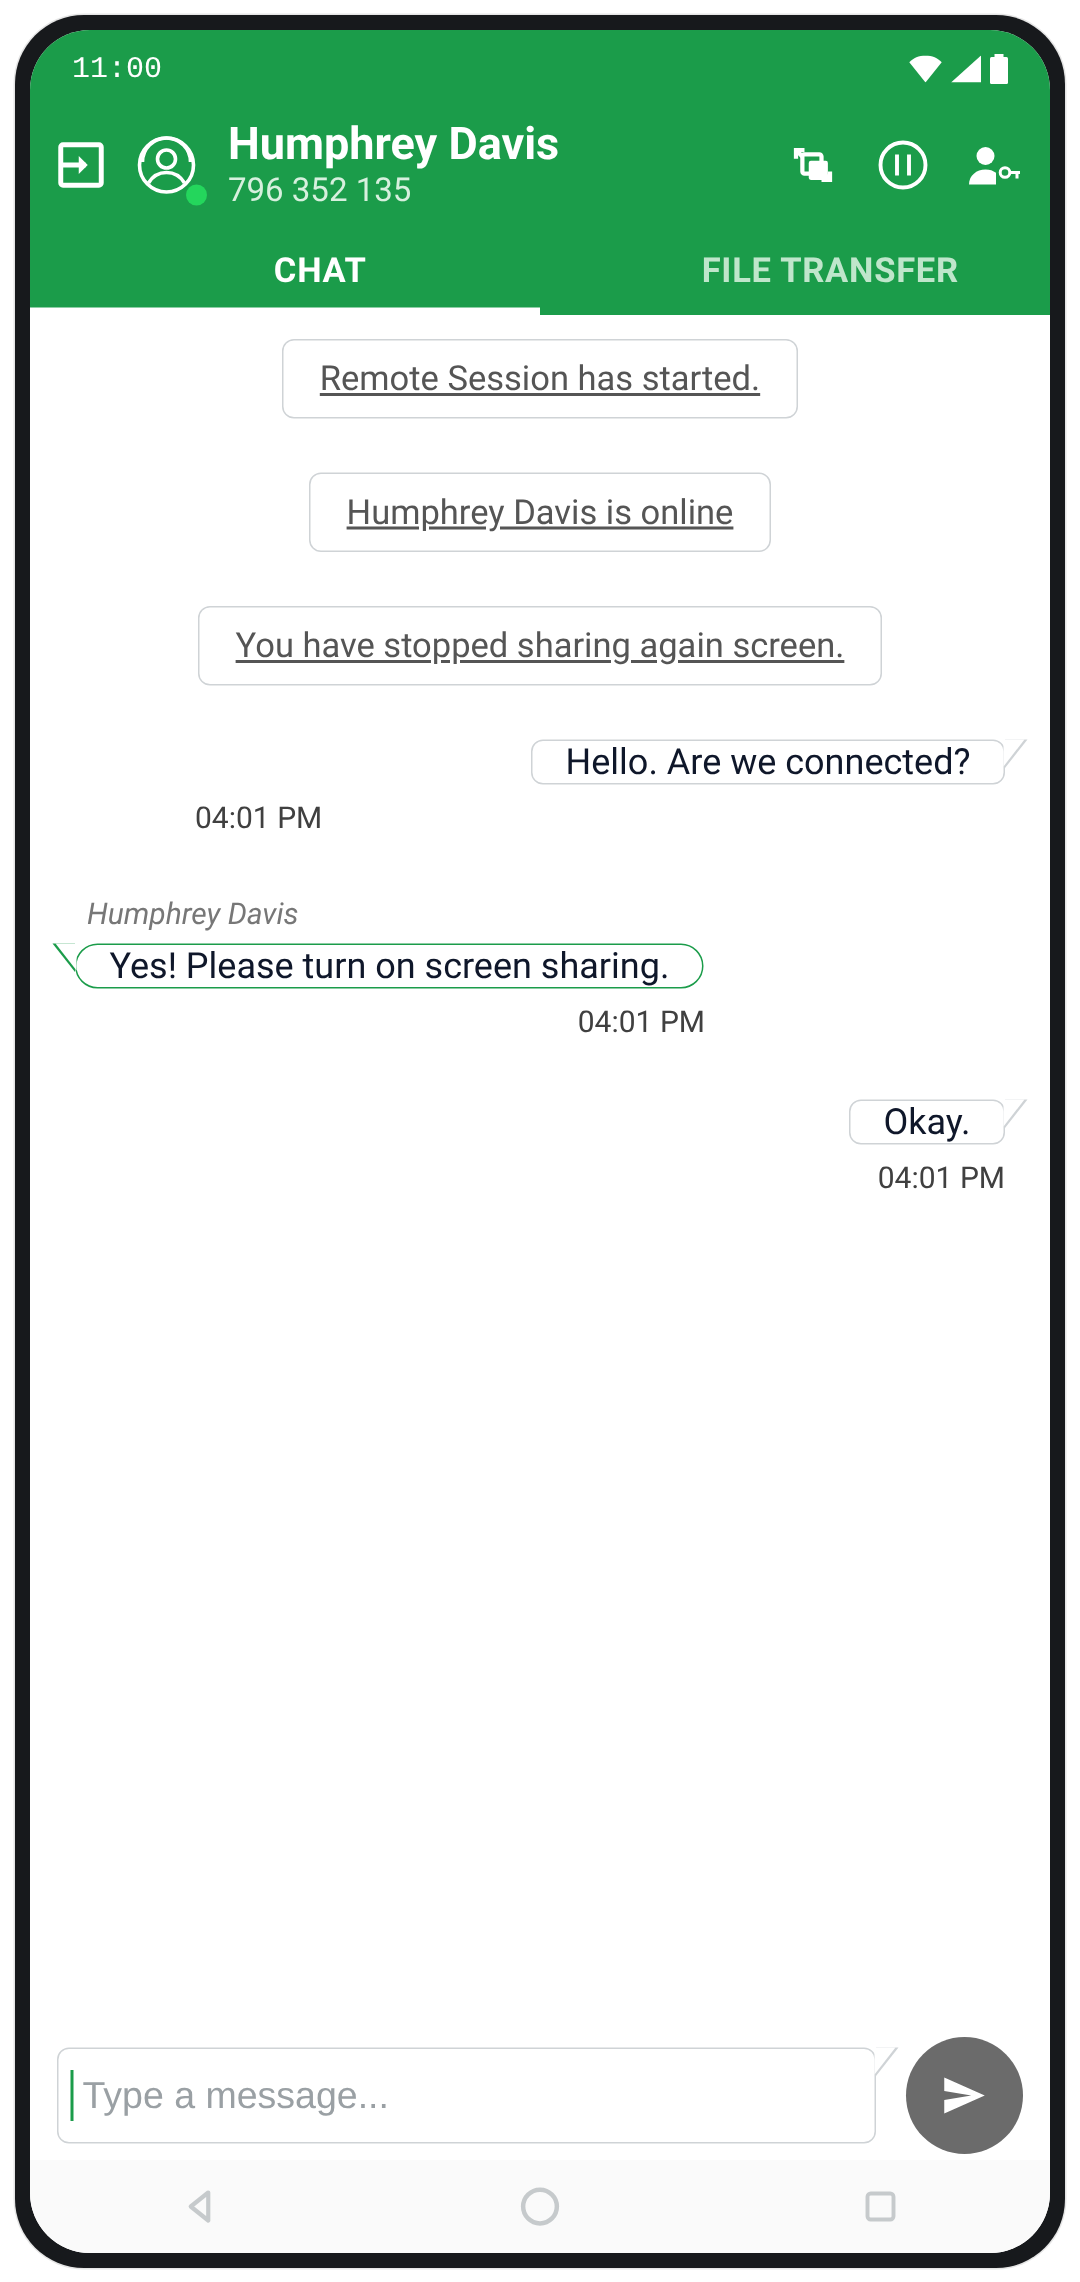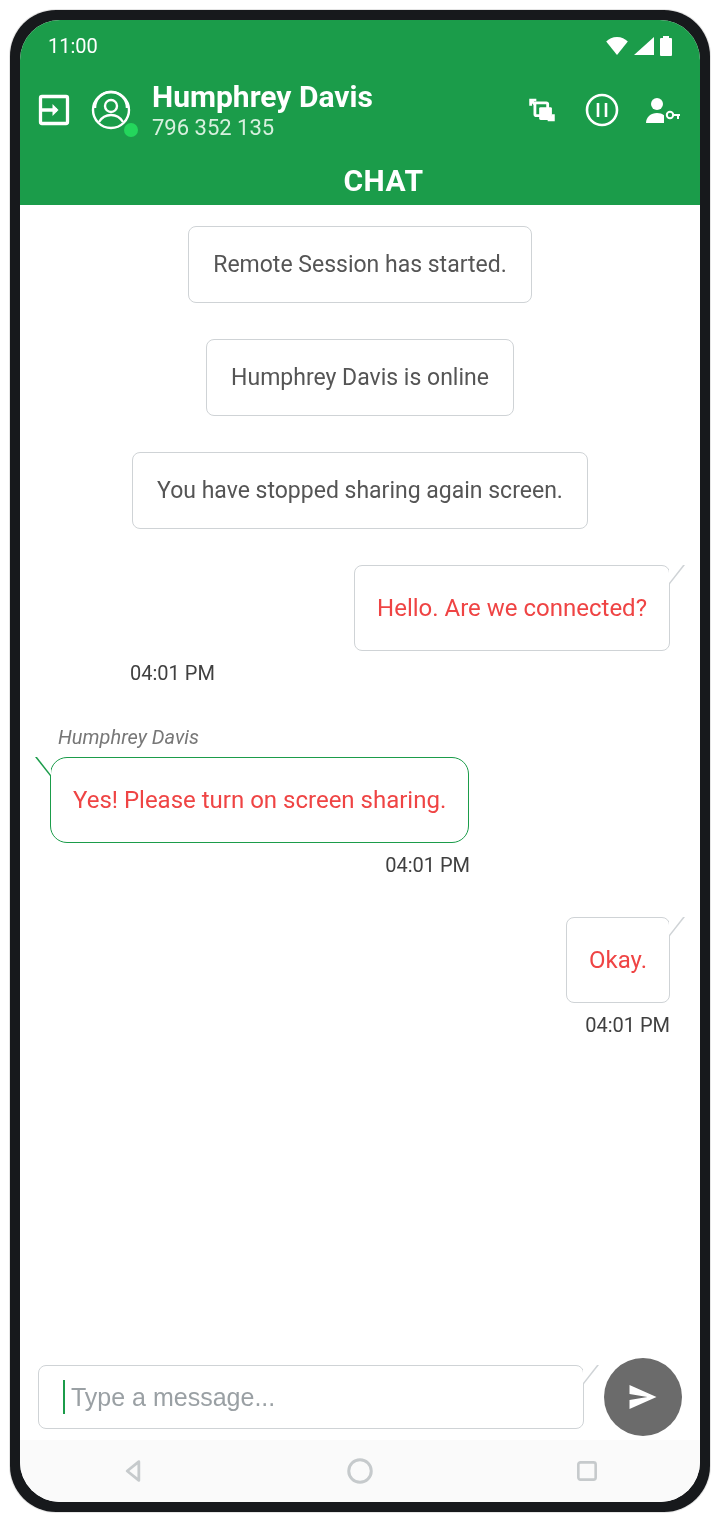--- a/index.html
+++ b/index.html
@@ -25,20 +25,21 @@
     display:flex; flex-direction:column;
   }
   
   .statusbar {
     background:#1b9c4a;
     color:#fff;
     height:52px;
     display:flex; align-items:center; justify-content:space-between;
     padding:0 28px 0 28px;
     font-size:20px;
+    font-family:Liberation Mono, monospace;
   }
   .statusbar .right { display:flex; align-items:center; gap:6px; }
   .appbar {
     background:#1b9c4a;
     color:#fff;
     padding: 8px 12px 10px 12px;
     display:flex; align-items:center; gap:10px;
   }
   .appbar .exit-btn { width:44px; height:44px; display:flex; align-items:center; justify-content:center; }
   .appbar .avatar-wrap { position:relative; width:50px; height:50px; display:flex; align-items:center; justify-content:center; }
@@ -49,57 +50,58 @@
   .appbar .actions { display:flex; align-items:center; gap:20px; padding-right:6px; }
   .icon-btn { width:40px; height:40px; display:flex; align-items:center; justify-content:center; color:#fff; }
   
   .tabs {
     background:#1b9c4a;
     display:flex;
     height:60px;
   }
   .tab {
     flex:1; display:flex; align-items:center; justify-content:center;
-    font-size:30px; font-weight:700; color:#bfe6cb; letter-spacing:.5px;
+    font-size:23px; font-weight:700; color:#bfe6cb; letter-spacing:.5px;
     position:relative;
     padding-left:47px;
   }
   .tab.active { color:#fff; }
   .tab.active::after {
     content:""; position:absolute; left:0; right:0; bottom:0; height:5px; background:#fff;
   }
   
   .chat {
     flex:1; background:#fff; padding: 16px 30px 0 30px;
     overflow:hidden;
   }
   .sys {
     margin: 0 auto 36px auto;
     max-width: 620px;
     width:fit-content;
     border:1px solid #cfd3d6;
     border-radius:8px;
-    padding: 24px 24px;
+    padding: 12px 24px;
     color:#555;
     font-size:23px;
     text-align:left;
+    text-decoration:underline;
   }
   .sys.wide { width:100%; max-width:none; }
   .sys.cut { margin-bottom:20px; }
   .msg-wrap { margin-bottom:40px; }
   .msg-wrap.right { text-align:right; }
   .msg-wrap.left { text-align:left; }
   .sender { font-size:20px; font-style:italic; color:#777; margin: 0 0 8px 8px; }
   .bubble {
     display:inline-block;
     position:relative;
     border:1px solid #cfd3d6;
     border-radius:8px;
-    padding: 28px 22px;
-    color:#ef4444;
+    padding: 0 22px;
+    color:#0f172a;
     font-size:24px;
     text-align:center;
     background:#fff;
     max-width:540px;
   }
   .bubble.out::after {
     content:"";
     position:absolute; top:-1px; right:-14px;
     width:0; height:0;
     border-left:14px solid #fff;
@@ -138,21 +140,21 @@
     display:flex; align-items:center; gap:20px;
     padding: 10px 18px 4px 18px;
     background:#fff;
   }
   .input-wrap {
     flex:1; position:relative;
     border:1px solid #cfd3d6;
     border-radius:8px;
     height:64px;
     display:flex; align-items:center;
-    padding: 0 24px;
+    padding: 0 8px;
     background:#fff;
     justify-content:space-between;
   }
   .input-wrap::after {
     content:"";
     position:absolute; top:-1px; right:-14px;
     width:0; height:0;
     border-left:14px solid #fff;
     border-bottom:18px solid transparent;
   }
@@ -271,20 +273,23 @@
               </svg>
             </span>
           </div>
         </div>
       </div>
 
       <div class="tabs">
         <div class="tab active">
           <span>CHAT</span>
         </div>
+        <div class="tab">
+          <span>FILE TRANSFER</span>
+        </div>
       </div>
 
       <div class="chat">
 
         <div class="sys">Remote Session has started.</div>
         <div class="sys">Humphrey Davis is online</div>
         <div class="sys">You have stopped sharing again screen.</div>
 
         <div class="msg-wrap right">
           <div class="bubble out">

